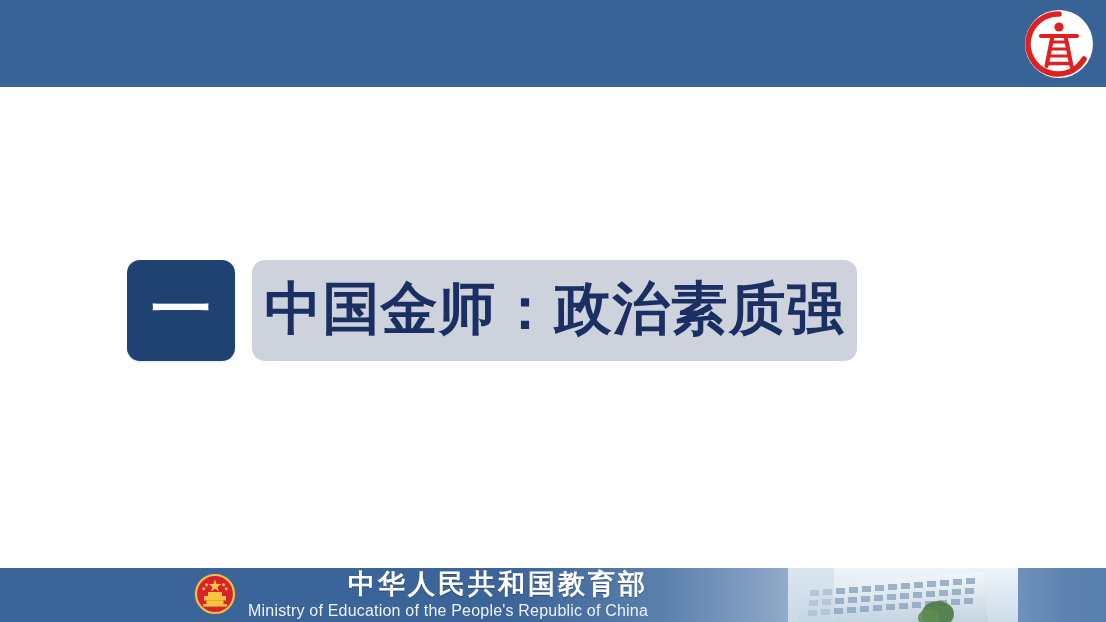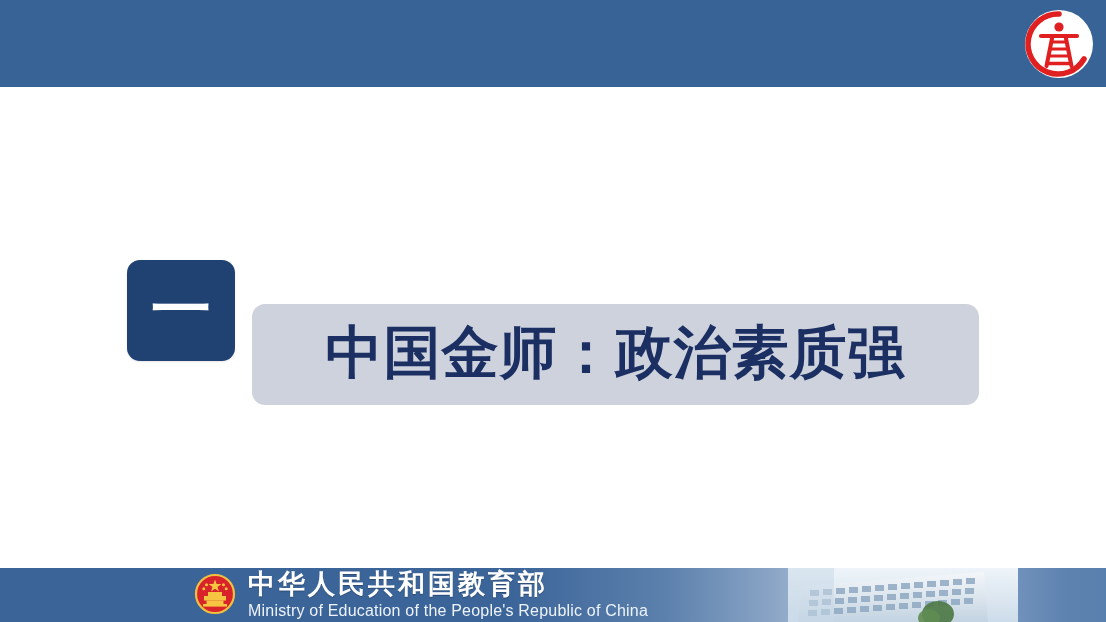--- a/index.html
+++ b/index.html
@@ -67,29 +67,28 @@
     font-size: 60px;
     line-height: 1;
     font-weight: 700;
     font-family: "DejaVu Sans", "Liberation Sans", sans-serif;
     letter-spacing: 0;
     display: block;
     transform: translateY(-2px);
   }
   .title-pill {
     margin-left: 17px;
-    width: 727px;
+    width: 605px;
     height: 101px;
     background: #ced2dc;
     border-radius: 13px;
     display: flex;
     align-items: center;
     justify-content: center;
     flex: 0 0 auto;
-    margin-top: 44px;
   }
   .title-text {
     color: #1b2f63;
     font-size: 57px;
     font-weight: 700;
     line-height: 1;
     letter-spacing: 1px;
     font-family: "DejaVu Sans", "Liberation Sans", sans-serif;
     white-space: nowrap;
     transform: translateY(-2px);
@@ -140,20 +139,21 @@
   .moe-emblem svg { display: block; }
   .moe-text {
     position: absolute;
     left: 248px;
     top: 568px;
     width: 400px;
     height: 54px;
     display: flex;
     flex-direction: column;
     justify-content: center;
+    text-align: right;
   }
   .moe-cn {
     color: #ffffff;
     font-size: 27px;
     font-weight: 700;
     line-height: 1.05;
     letter-spacing: 3px;
     font-family: "DejaVu Serif", "Liberation Serif", serif;
     text-shadow: 0 1px 1px rgba(0,0,0,0.25);
     white-space: nowrap;

